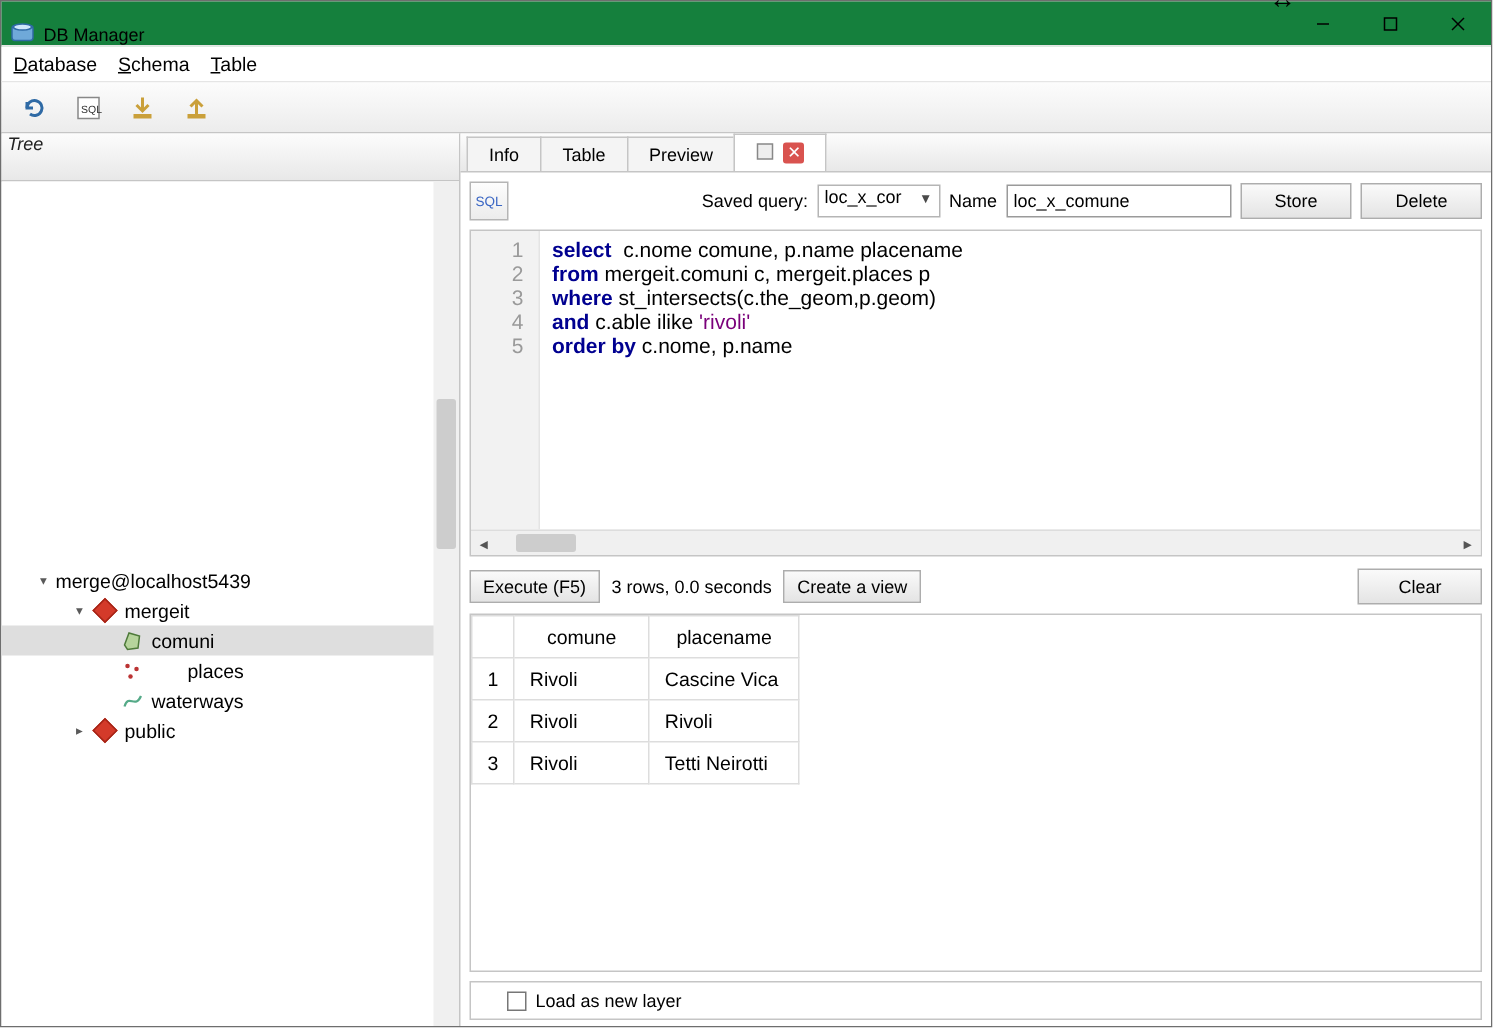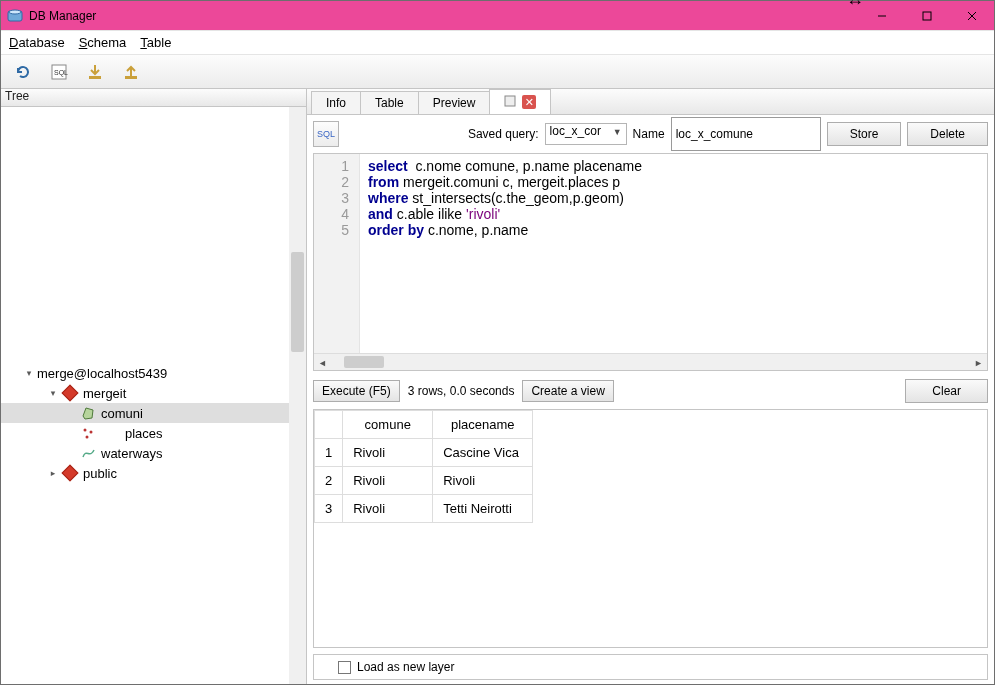--- a/index.html
+++ b/index.html
@@ -1,48 +1,48 @@
 <!DOCTYPE html>
 <html><head>
 <meta charset="utf-8">
 <style>
   * { box-sizing: border-box; font-family: "Segoe UI", Tahoma, sans-serif; }
   html, body { margin:0; padding:0; width:995px; height:685px; background:#fff; }
   .window { width:995px; height:685px; border:1px solid #6e6e6e; background:#fff; display:flex; flex-direction:column; position:relative; }
-  .titlebar { height:30px; background:#ec4899; display:flex; align-items:center; padding-left:6px; border-bottom:1px solid #e5e5e5; }
+  .titlebar { height:30px; background:#15803d; display:flex; align-items:flex-end; padding-left:6px; border-bottom:1px solid #e5e5e5; }
   .titlebar .icon { width:16px; height:16px; margin-right:6px; }
   .titlebar .title { font-size:12px; color:#000; flex:0 0 auto; }
   .titlebar .spacer { flex:1; }
   .winbtn { width:45px; height:29px; display:flex; align-items:center; justify-content:center; font-size:14px; color:#000; }
   .resize-indicator { position:absolute; top:-12px; right:130px; font-size:18px; color:#000; user-select:none;}
   .menubar { height:24px; background:#fff; display:flex; align-items:center; padding-left:8px; font-size:13px; gap:14px; border-bottom:1px solid #e5e5e5;}
   .menubar span u { text-decoration: underline; }
   .toolbar { height:34px; background:linear-gradient(#fcfcfc,#ececec); border-bottom:1px solid #c5c5c5; display:flex; align-items:center; padding-left:8px; gap:8px;}
   .toolbtn { width:28px; height:28px; border:1px solid transparent; display:flex; align-items:center; justify-content:center; }
   .body { flex:1; display:flex; min-height:0; }
   .tree-panel { width:306px; border-right:1px solid #c5c5c5; display:flex; flex-direction:column; }
-  .tree-head { height:18px; background:linear-gradient(#fcfcfc,#e8e8e8); border-bottom:1px solid #c5c5c5; font-size:12px; padding-left:4px; color:#222;}
+  .tree-head { height:32px; background:linear-gradient(#fcfcfc,#e8e8e8); border-bottom:1px solid #c5c5c5; font-size:12px; padding-left:4px; color:#222;font-style:italic;}
   .tree-body { flex:1; background:#fff; position:relative; font-size:13px; color:#000; padding-top:6px; overflow:auto;}
   .tree-body .sbar { position:absolute; right:0; top:0; bottom:0; width:17px; background:#f0f0f0;}
   .tree-body .sbar .thumb { position:absolute; left:2px; right:2px; top:145px; height:100px; background:#cdcdcd; border-radius:2px;}
   .tnode { display:flex; align-items:center; height:20px; padding-left:4px; }
   .tnode .caret { width:16px; text-align:center; color:#5a5a5a; font-size:9px;}
   .tnode .ticon { width:18px; height:16px; margin-right:4px; display:inline-flex; align-items:center; justify-content:center;}
   .tnode.sel { background:#dedede;}
   .right { flex:1; display:flex; flex-direction:column; min-width:0;}
   .tabstrip { height:26px; background:linear-gradient(#fcfcfc,#e8e8e8); border-bottom:1px solid #c5c5c5; display:flex; align-items:flex-end; gap:0; padding-left:4px;}
   .tab { height:23px; padding:0 14px; font-size:12px; color:#000; border:1px solid #c5c5c5; border-bottom:none; background:#f4f4f4; margin-right:-1px; display:flex; align-items:center; gap:6px;}
   .tab.active { background:#fff; height:25px; position:relative; z-index:2;}
   .tab .closex { width:14px; height:14px; background:#d9534f; color:#fff; font-size:11px; line-height:14px; text-align:center; border-radius:2px;}
   .queryarea { display:flex; flex-direction:column; flex:1; min-height:0; padding:4px 6px;}
   .qrow1 { height:30px; display:flex; align-items:center; gap:6px;}
   .sqlicon { width:26px; height:26px; border:1px solid #b5b5b5; background:linear-gradient(#fdfdfd,#ececec); display:flex; align-items:center; justify-content:center; font-size:9px; color:#3a66c4;}
   .combo { height:22px; border:1px solid #b5b5b5; background:#fff; font-size:12px; padding:0 18px 0 4px; position:relative;}
   .combo::after { content:"▼"; position:absolute; right:4px; top:3px; font-size:9px; color:#4a4a4a;}
-  .txt { height:34px; border:1px solid #9a9a9a; background:#fff; font-size:12px; padding:0 4px;}
+  .txt { height:22px; border:1px solid #9a9a9a; background:#fff; font-size:12px; padding:0 4px;}
   .btn { height:24px; padding:0 22px; border:1px solid #adadad; background:linear-gradient(#fafafa,#e4e4e4); font-size:12px;}
   .editor { border:1px solid #c5c5c5; height:218px; display:flex; flex-direction:column; margin-top:4px; font-family:Consolas,monospace; font-size:14px;}
   .edbody { flex:1; display:flex; overflow:hidden; }
   .gutter { width:46px; background:#f2f2f2; color:#9a9a9a; text-align:right; padding:4px 10px 4px 4px; border-right:1px solid #e4e4e4;}
   .code { flex:1; padding:4px 8px; white-space:pre; overflow:hidden;}
   .kw { color:#000090; font-weight:bold;}
   .str { color:#7a007a;}
   .edscroll { height:17px; background:#f0f0f0; border-top:1px solid #ddd; position:relative;}
   .edscroll .lbtn, .edscroll .rbtn { position:absolute; top:0; width:17px; height:17px; font-size:9px; color:#555; display:flex; align-items:center; justify-content:center;}
   .edscroll .lbtn{ left:0;} .edscroll .rbtn{right:0;}

